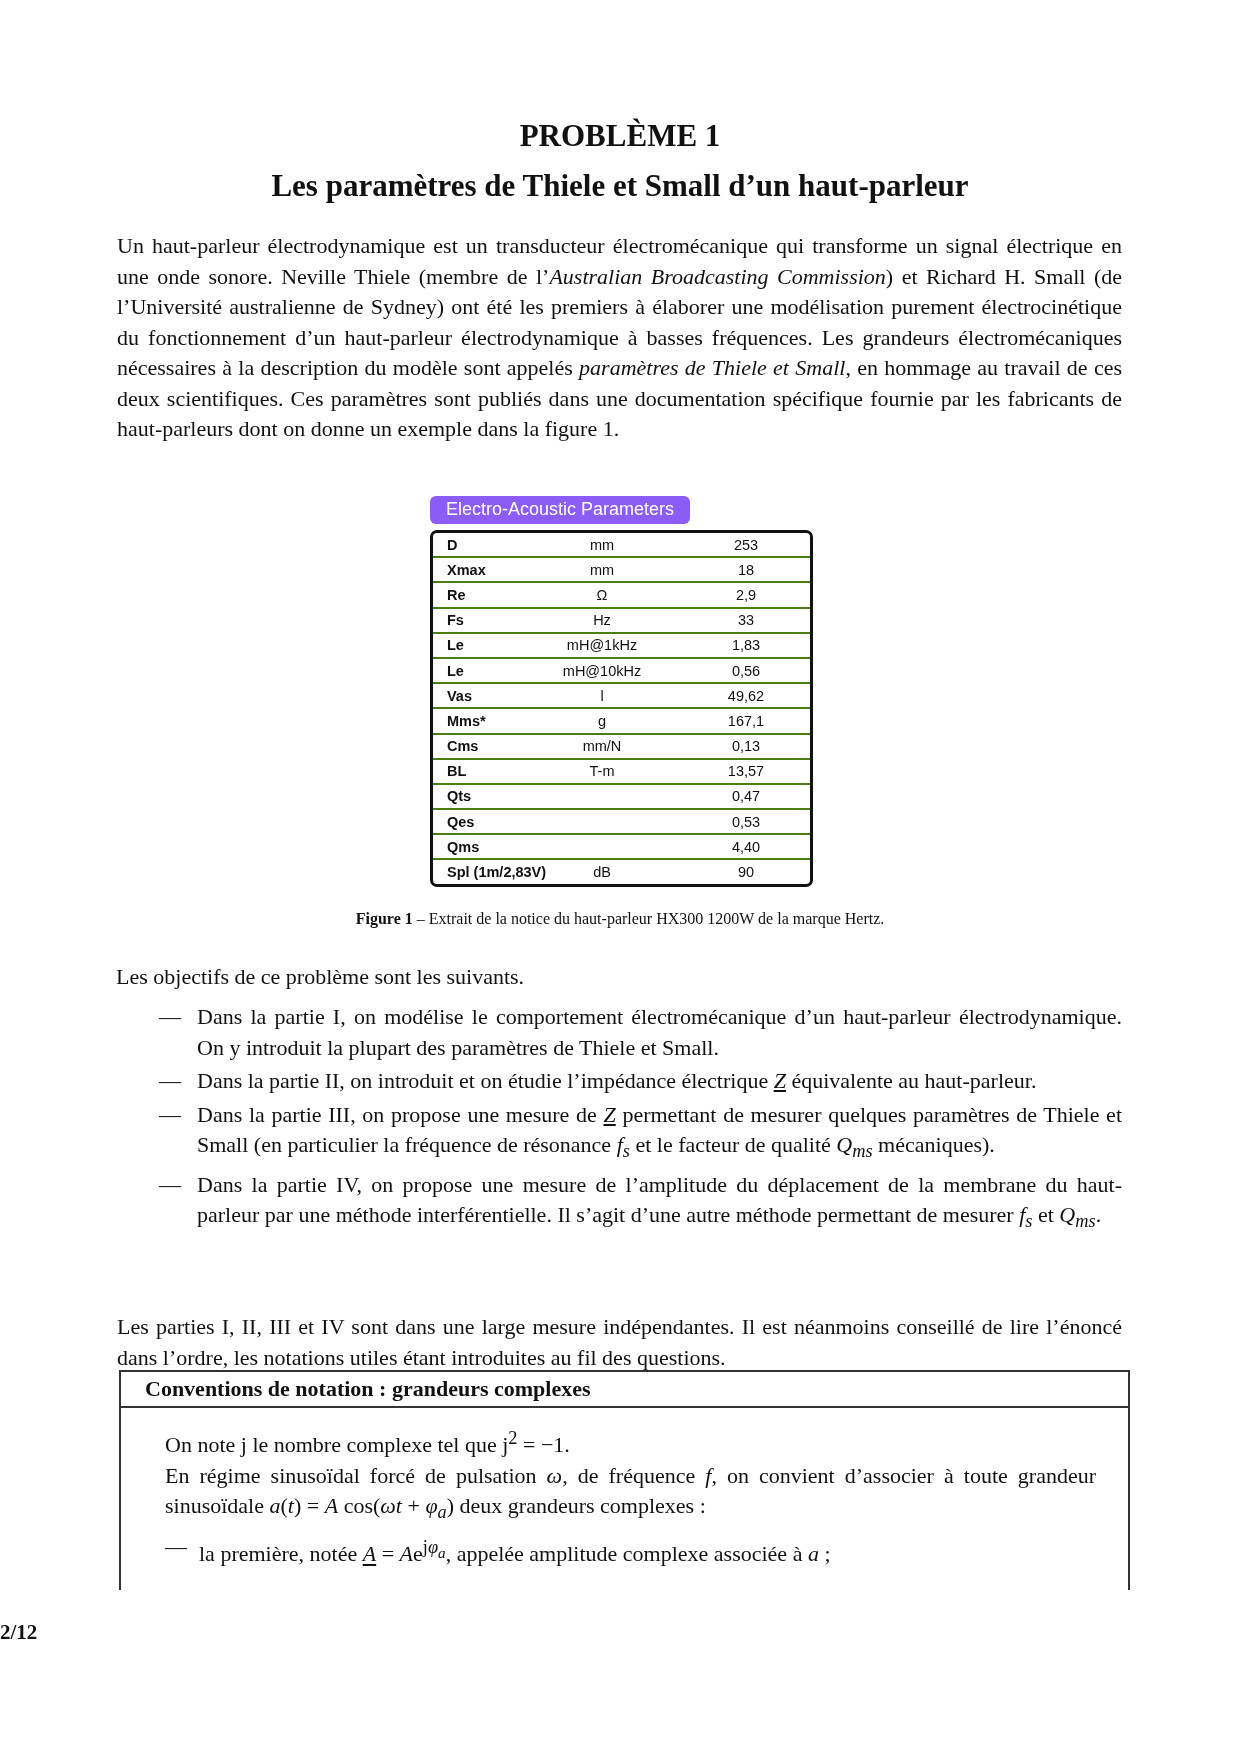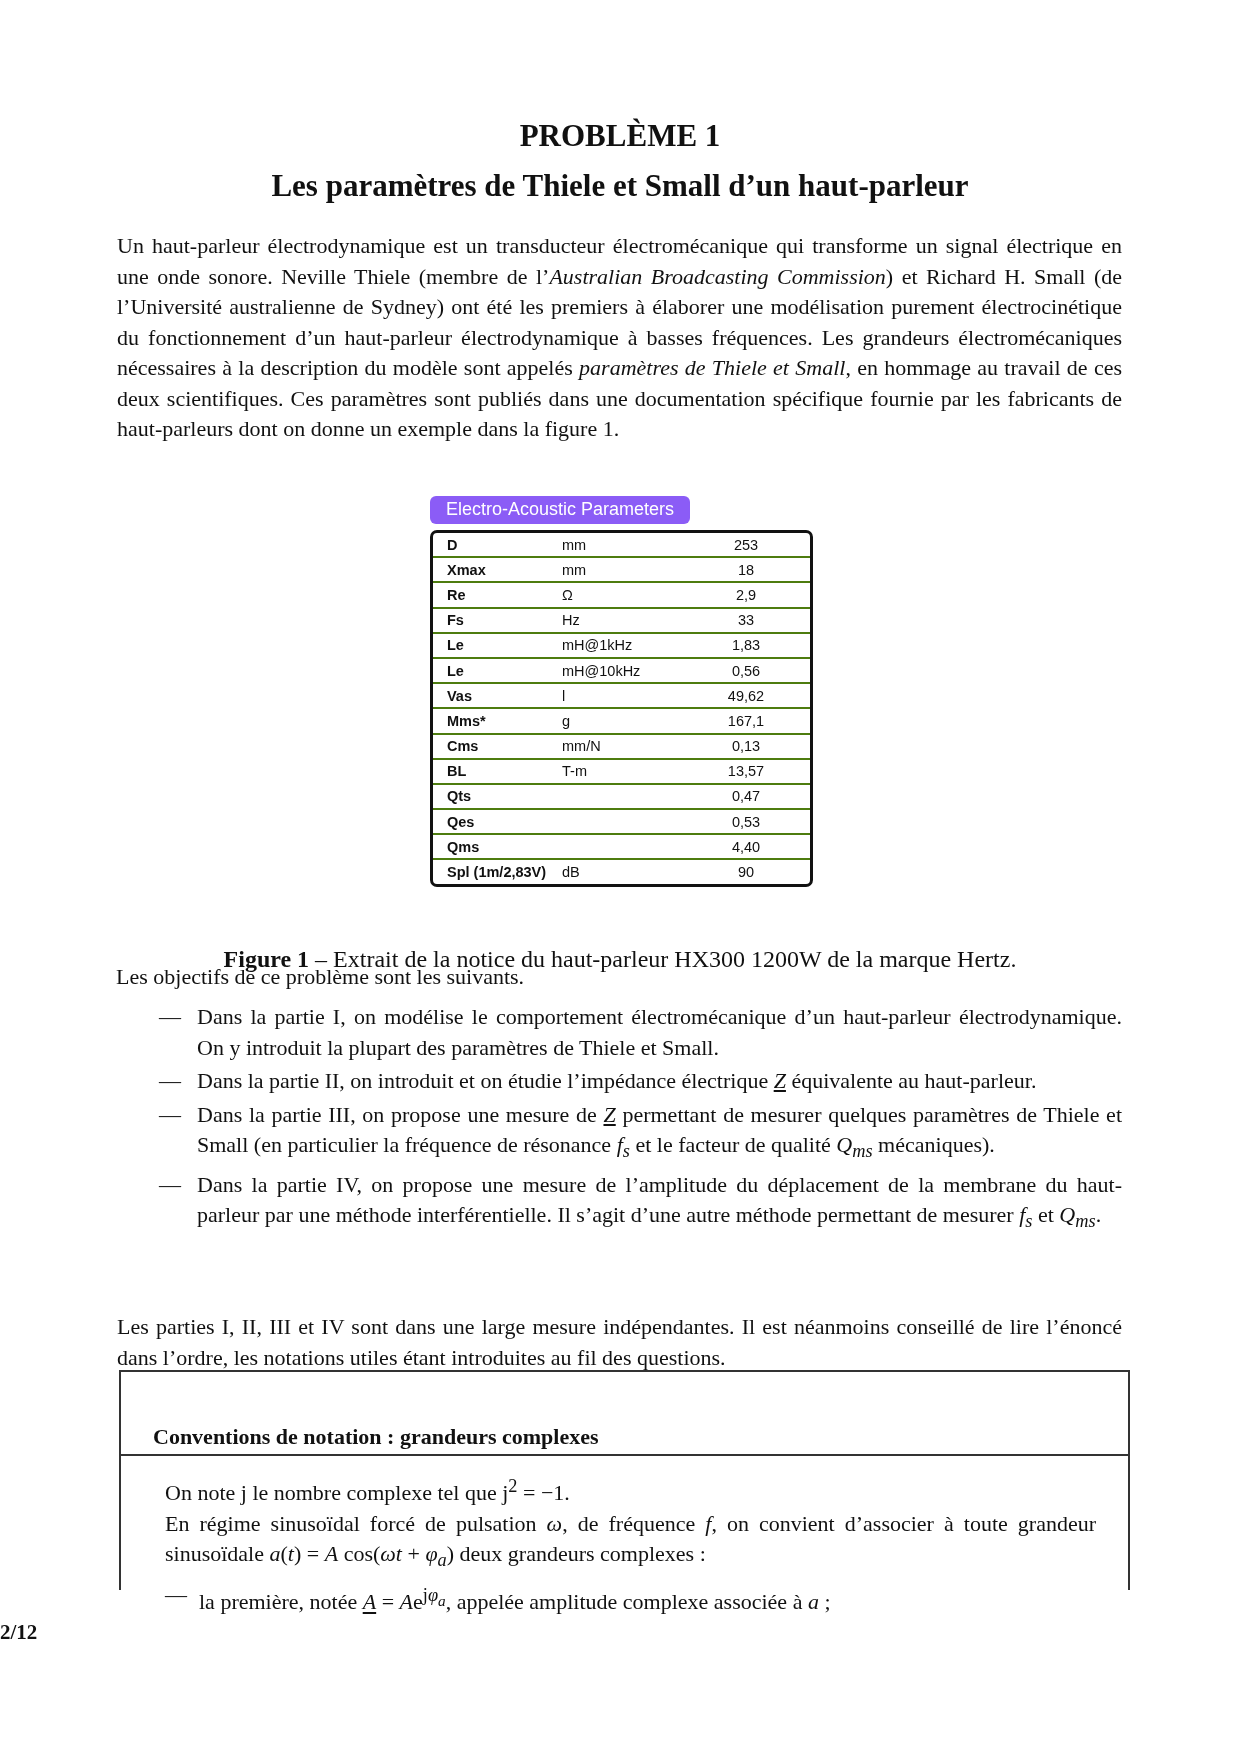--- a/index.html
+++ b/index.html
@@ -7,32 +7,32 @@
   .title { position:absolute; left:0; width:1240px; text-align:center; font-weight:bold; }
   .t1 { top:118px; font-size:31px; }
   .t2 { top:168px; font-size:31px; }
   .intro { position:absolute; left:117px; top:231px; width:1005px; font-size:22px; line-height:30.5px; text-align:justify; }
   .tbl-wrap { position:absolute; left:430px; top:496px; width:383px; font-family:"Liberation Sans","DejaVu Sans",sans-serif; }
   .tbl-head { display:inline-block; background:#8b5cf6; color:#fff; font-size:18px; padding:3px 16px 4px 16px; border-radius:6px; }
   .tbl { margin-top:6px; border:3px solid #111; border-radius:7px; overflow:hidden; }
   .row { display:flex; height:23.2px; align-items:center; border-top:2px solid #4d7c0f; font-size:14.5px; }
   .row:first-child { border-top:none; }
   .c1 { width:115px; padding-left:14px; font-weight:bold; }
-  .c2 { width:80px; text-align:left; }
+  .c2 { width:80px; text-align:center; }
   .c3 { flex:1; text-align:center; padding-left:40px; }
-  .caption { position:absolute; left:0; width:1240px; top:910px; text-align:center; font-size:24px;margin-top:36px; }
+  .caption { position:absolute; left:0; width:1240px; top:910px; text-align:center; font-size:16px; }
   .caption b { font-weight:bold; }
   .obj-intro { position:absolute; left:116px; top:964px; font-size:22px; }
   .list { position:absolute; left:117px; top:1002px; width:1005px; font-size:22px; line-height:30.5px; }
   .li { display:flex; margin-bottom:3px; }
   .dash { width:64px; text-align:right; padding-right:16px; flex-shrink:0; }
   .li-text { flex:1; text-align:justify; }
   .parts { position:absolute; left:117px; top:1290px; width:1005px; font-size:22px; line-height:30.5px; text-align:justify;margin-top:22px; }
   .box { position:absolute; left:119px; top:1370px; width:1007px; height:218px; border:2px solid #333; border-bottom:none; }
-  .box-head { height:34px; border-bottom:2px solid #333; font-weight:bold; font-size:22px; padding-left:32px; line-height:34px;margin-top:48px; }
+  .box-head { height:34px; border-bottom:2px solid #333; font-weight:bold; font-size:22px; padding-left:24px; line-height:34px; }
   .box-body { padding:15px 32px 0 44px; font-size:22px; line-height:30.5px; text-align:justify; }
   .box-li { display:flex; margin-top:4px; }
   .box-li .dash { width:34px; text-align:left; padding-right:0; }
   .u { text-decoration:underline; }
   .pageno { position:absolute; left:0; width:1076px; top:1620px; font-size:21px; font-weight:bold; }
   i { font-style:italic; }
 </style>
 </head>
 <body>
 

